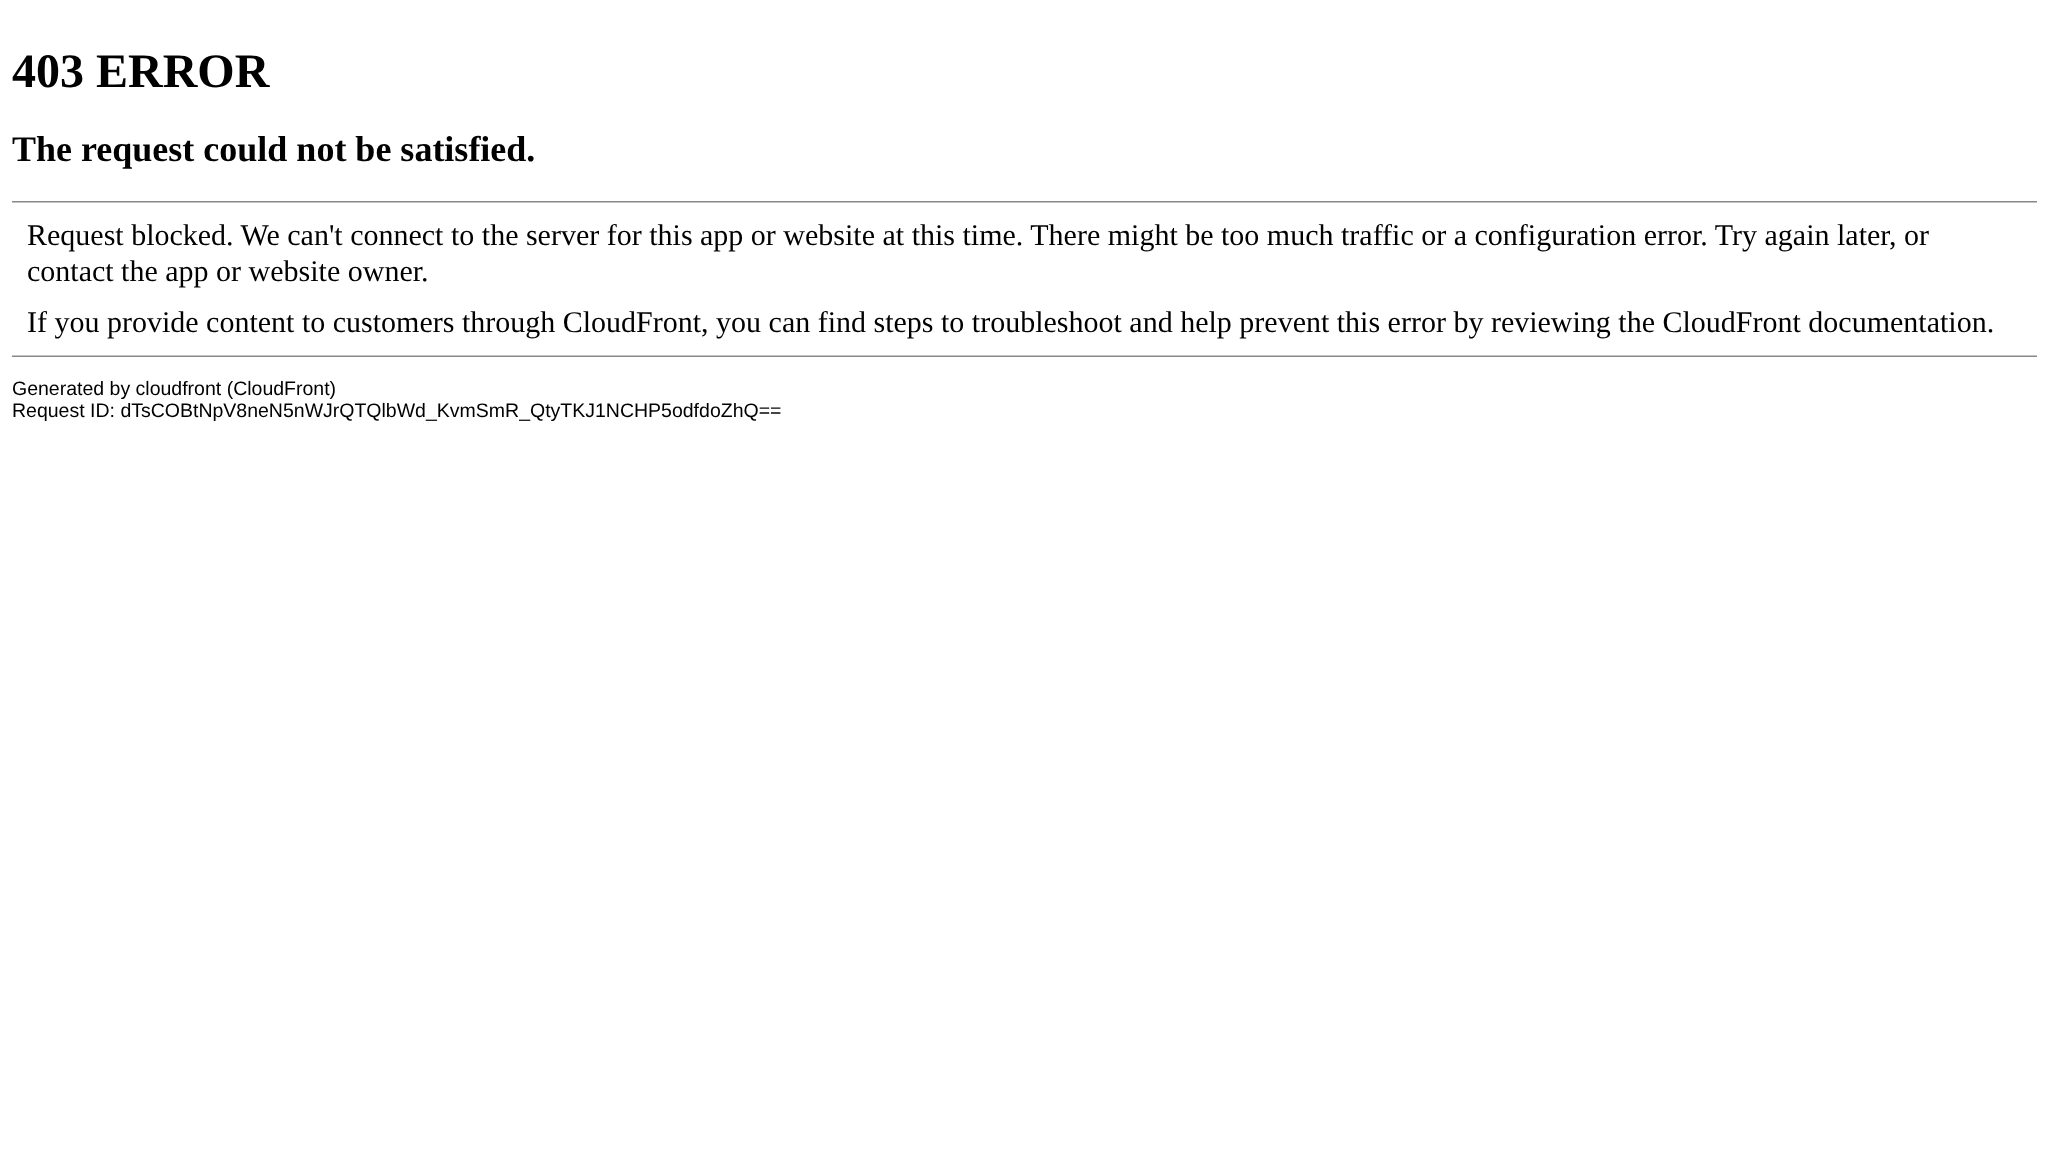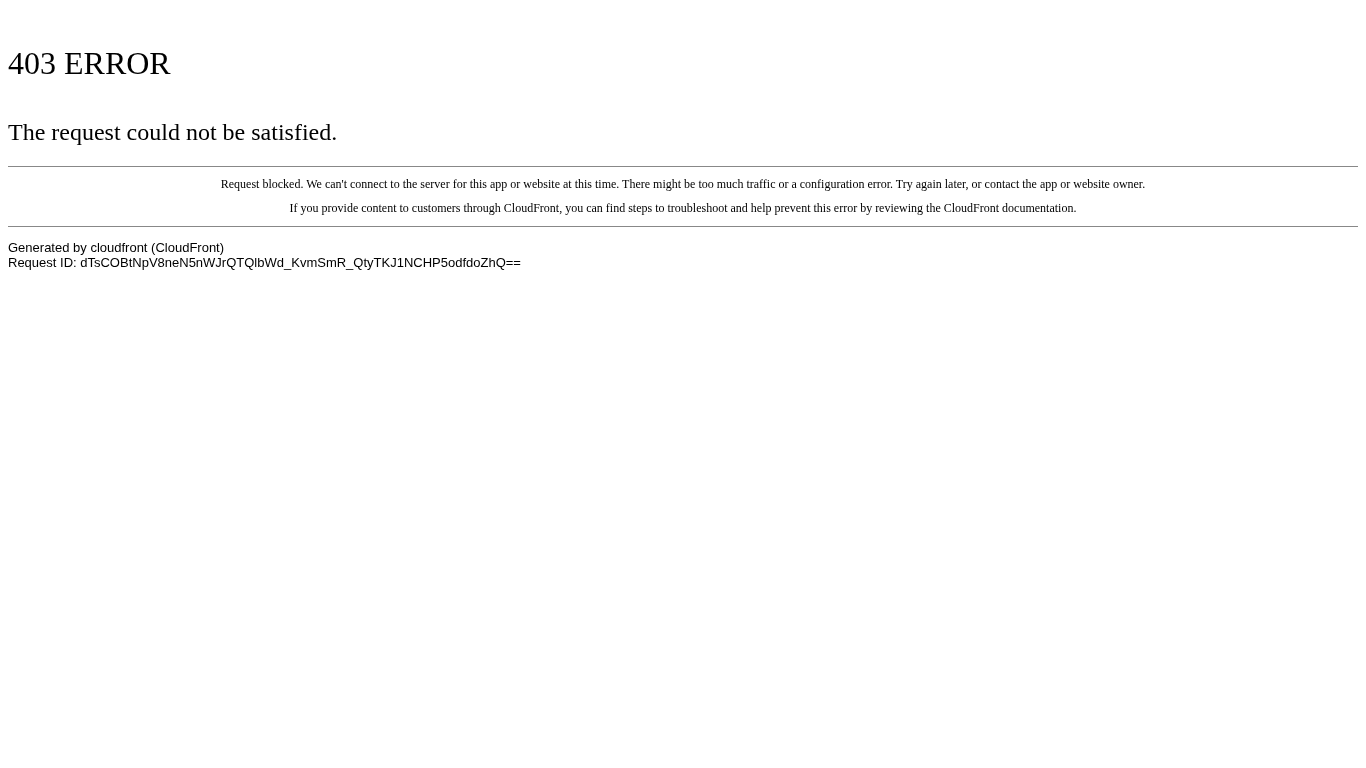--- a/index.html
+++ b/index.html
@@ -4,38 +4,37 @@
   <style>
     body {
       font-family: "Times New Roman", Times, serif;
       margin: 8px;
       padding: 0;
       color: #000;
       background: #fff;
     }
     h1 {
       font-size: 32px;
-      font-weight: normal;
-      margin: 37px 0;
+      font-weight: bold;
+      margin: 21px 0;
     }
     h2 {
       font-size: 24px;
-      font-weight: normal;
+      font-weight: bold;
       margin: 20px 0;
     }
     hr {
       border: none;
       border-top: 1px solid #888;
       margin: 8px 0;
     }
     .body-text {
-      font-size: 12px;
+      font-size: 20px;
       line-height: 1.2;
       margin: 10px;
-      text-align: center;
     }
     pre {
       font-family: Liberation Sans, sans-serif;
       font-size: 13px;
       white-space: pre;
       margin: 13px 0 0 0;
     }
   </style>
 </head>
 <body>

